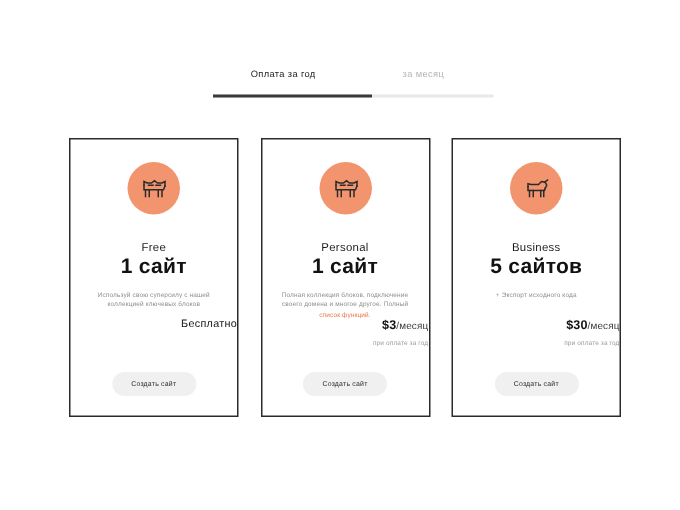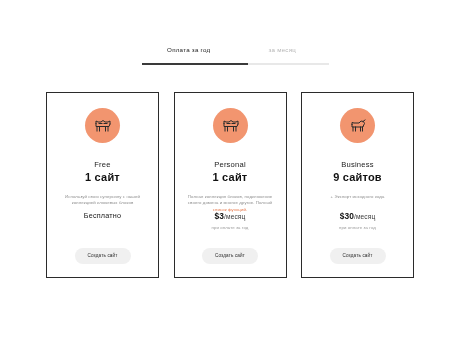--- a/index.html
+++ b/index.html
@@ -107,21 +107,21 @@
   .plan-name {
     margin-top: 17px;
     font-size: 7.6px;
     line-height: 9px;
     color: #1c1c1c;
     font-weight: 400;
     letter-spacing: 0.2px;
   }
   .plan-sites {
     margin-top: 3px;
-    font-size: 11px;
+    font-size: 14px;
     line-height: 10px;
     color: #111111;
     font-weight: 700;
     letter-spacing: 0.2px;
   }
 
   .desc {
     margin-top: 12px;
     width: 95px;
     text-align: center;
@@ -142,21 +142,21 @@
     line-height: 6.4px;
     color: #8d8d8d;
     letter-spacing: 0.1px;
   }
 
   .price-block {
     position: absolute;
     left: 0;
     right: 0;
     top: 118px;
-    text-align: center;
+    text-align: right;
   }
   .price-main {
     font-size: 8.4px;
     line-height: 10px;
     color: #121212;
     font-weight: 700;
     letter-spacing: 0.1px;
   }
   .price-main .per {
     font-weight: 400;
@@ -262,21 +262,21 @@
     <div class="card">
       <div class="icon-circle">
         <svg width="19" height="15" viewBox="0 0 38 30" fill="none" stroke="#2b2b2b" stroke-width="2" stroke-linecap="square">
           <path d="M8 13 L8 9 L12 10 L22 10 L26 6 L31 7 L33 11 L31 15"></path>
           <path d="M8 13 L8 18 L30 18 L31 15"></path>
           <path d="M10 18 L10 26 M15 18 L15 26 M25 18 L25 26 M29 18 L29 26"></path>
           <path d="M30 7 L34 4"></path>
         </svg>
       </div>
       <div class="plan-name">Business</div>
-      <div class="plan-sites">9 сайтов</div>
+      <div class="plan-sites">5 сайтов</div>
       <div class="desc-feature">+ Экспорт исходного кода</div>
       <div class="price-block">
         <div class="price-main">
           <span>$30</span><span class="per">/месяц</span>
         </div>
         <div class="price-note">при оплате за год</div>
       </div>
       <button class="cta">Создать сайт</button>
     </div>
 

